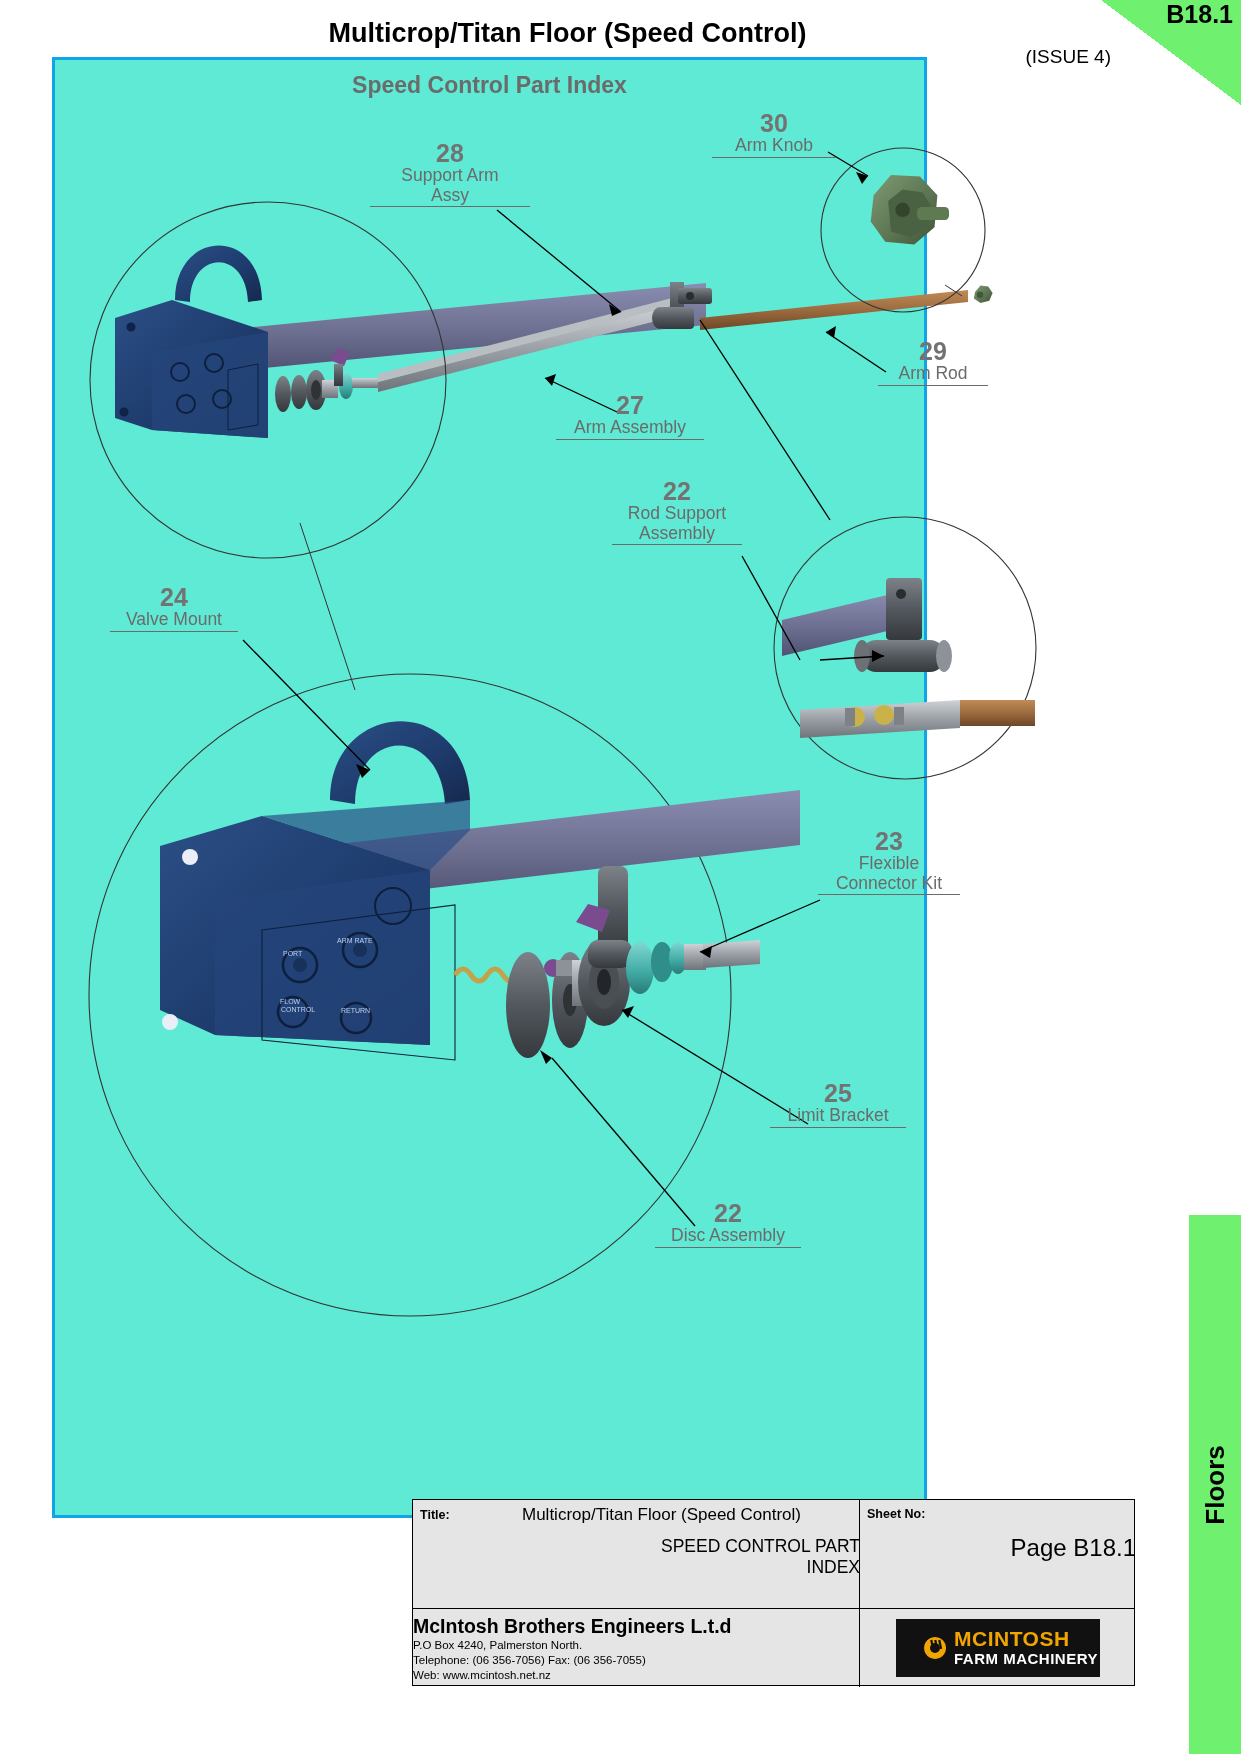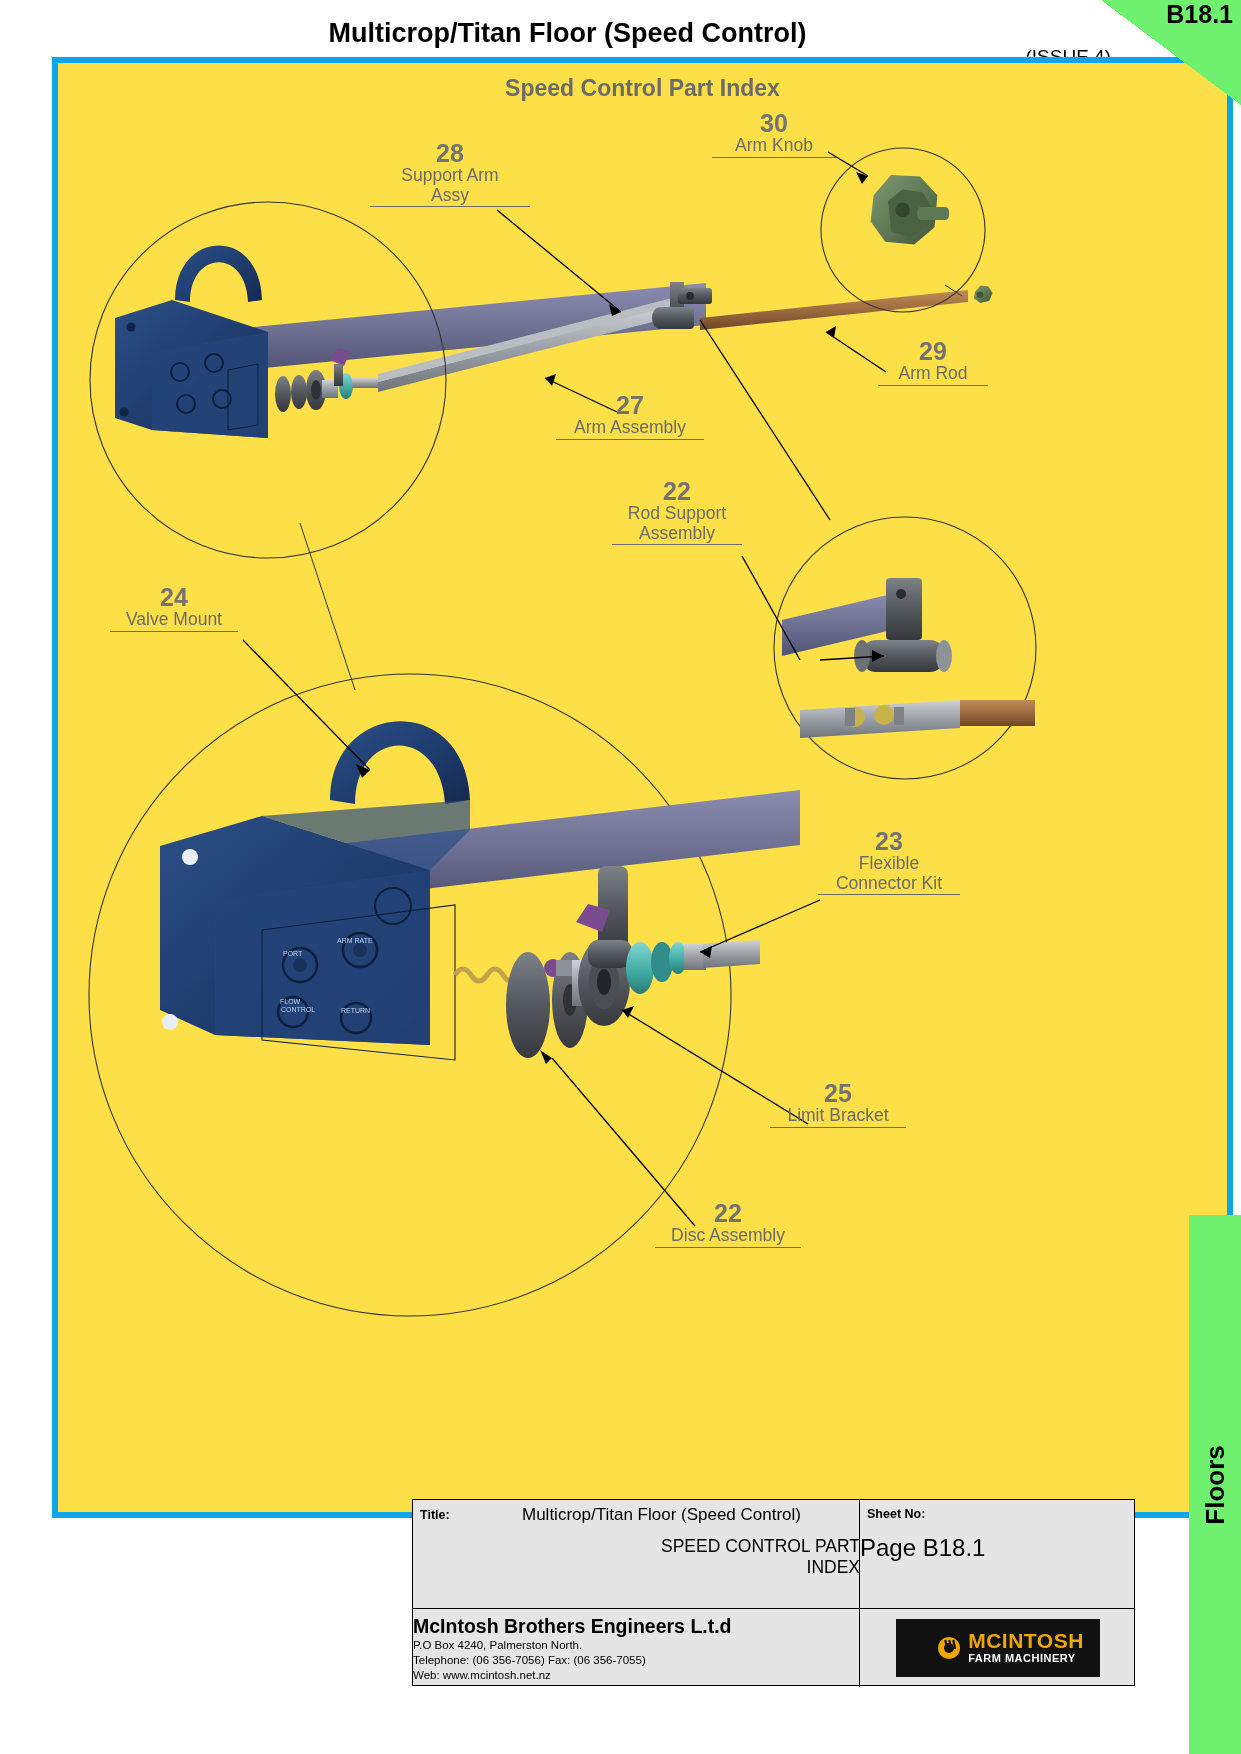--- a/index.html
+++ b/index.html
@@ -40,22 +40,22 @@
     position:absolute; top:18px; left:0; width:1135px;
     text-align:center; font-size:27px; font-weight:bold; color:#000;
   }
   .doc-issue {
     position:absolute; top:46px; right:130px;
     font-size:19px; color:#000;
   }
 
   
   .frame {
-    position:absolute; left:52px; top:57px; width:1181px; height:1461px;
-    border:6px solid #0ea5e9; background:#fde047;
+    position:absolute; left:52px; top:57px; width:875px; height:1461px;
+    border:3px solid #0ea5e9; background:#5eead4;
   }
   .frame-title {
     position:absolute; top:12px; left:0; width:100%;
     text-align:center; font-size:23px; font-weight:bold; color:#6b6b6b;
   }
 
   
   .callout { position:absolute; text-align:center; color:#6b6b6b; }
   .callout .num {
     font-size:25px; font-weight:bold; color:#737373; line-height:1.05;
@@ -84,21 +84,21 @@
   .tb-title-val {
     position:absolute; left:56px; top:5px; width:385px;
     font-size:17px; color:#000; text-align:center;
   }
   .tb-sub {
     position:absolute; left:0; top:36px; width:447px; text-align:right;
     font-size:17.5px; font-weight:normal; color:#000; line-height:1.18;
   }
   .tb-lbl-sheet { position:absolute; left:7px; top:7px; }
   .tb-sheet-val {
-    position:absolute; left:0; top:34px; width:276px; text-align:left;
+    position:absolute; left:0; top:34px; width:276px; text-align:right;
     font-size:24px; color:#000;
   }
   .tb-row2 {
     position:absolute; left:0; top:108px; width:100%; height:78px;
     border-top:1px solid #000;
   }
   .tb-company {
     position:absolute; left:0; top:0; width:447px; height:78px;
     border-right:1px solid #000; 
   }
@@ -107,21 +107,21 @@
   .tb-logo-cell { position:absolute; left:447px; top:0; width:276px; height:78px; }
   .logo-box {
     position:absolute; left:36px; top:10px; width:204px; height:58px;
     background:#111; display:flex; align-items:center; justify-content:center;padding-left:24px;
   }
   .logo-mark {
     width:26px; height:26px; margin-right:6px; position:relative; flex:none;
   }
   .logo-text { text-align:left; }
   .logo-text .l1 { color:#f0a500; font-size:21px; font-weight:bold; letter-spacing:0.5px; line-height:1; }
-  .logo-text .l2 { color:#ffffff; font-size:11px; font-weight:bold; letter-spacing:0.5px; line-height:1.3; }
+  .logo-text .l2 { color:#ffffff; font-size:15px; font-weight:bold; letter-spacing:0.5px; line-height:1.3; }
 </style>
 </head>
 <body>
 
 <div class="doc-title">Multicrop/Titan Floor (Speed Control)</div>
 <div class="doc-issue">(ISSUE 4)</div>
 
 <div class="corner-tab"></div>
 <div class="corner-code">B18.1</div>
 

